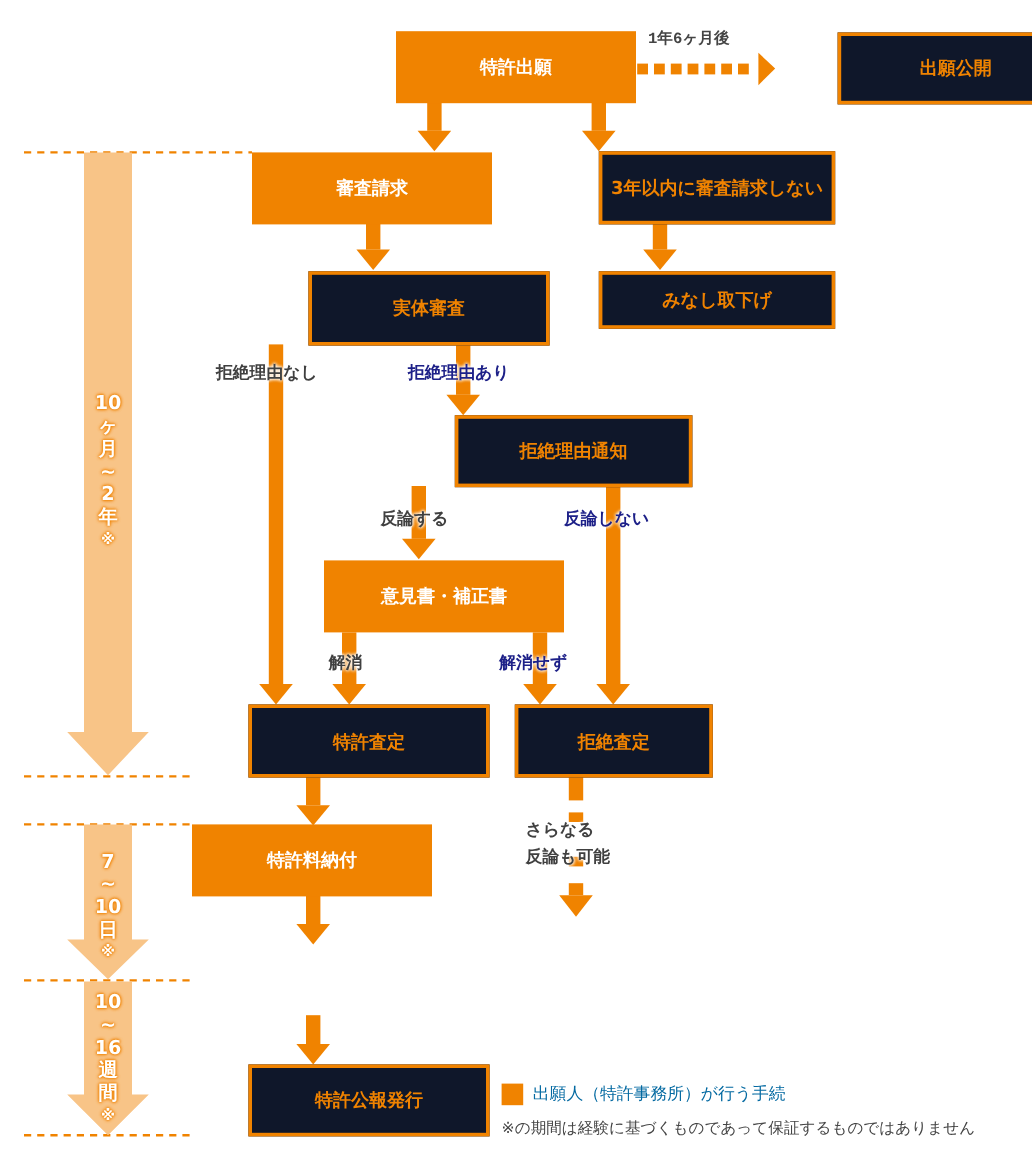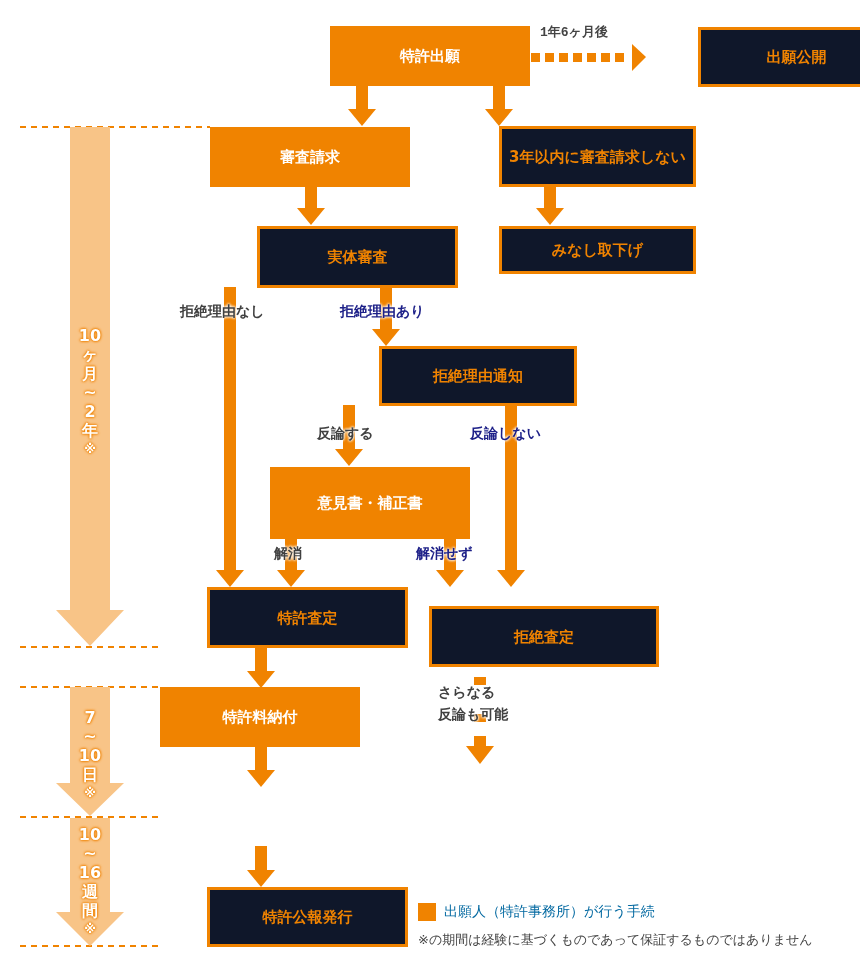--- a/index.html
+++ b/index.html
@@ -117,27 +117,27 @@
   </div>
   <div class="box outline" style="left:209px;top:226px;width:201px;height:62px">
       <span>実体審査</span>
     </div>
   <div class="box outline" style="left:451px;top:226px;width:197px;height:48px">
       <span>みなし取下げ</span>
     </div>
   <div class="box outline" style="left:331px;top:346px;width:198px;height:60px">
       <span>拒絶理由通知</span>
     </div>
-  <div class="box filled" style="left:270px;top:467px;width:200px;height:72px">
+  <div class="box filled" style="left:270px;top:467px;width:200px;height:60px">
       <span>意見書・補正書</span>
     </div>
   <div class="box outline" style="left:159px;top:587px;width:201px;height:61px">
       <span>特許査定</span>
     </div>
-  <div class="box outline" style="left:381px;top:606px;width:230px;height:61px">
+  <div class="box outline" style="left:381px;top:587px;width:165px;height:61px">
       <span>拒絶査定</span>
     </div>
   <div class="box filled" style="left:160px;top:687px;width:200px;height:60px">
       <span>特許料納付</span>
     </div>
   <div class="box outline" style="left:159px;top:887px;width:201px;height:60px">
       <span>特許公報発行</span>
     </div>
 
   <div class="lbl gray" style="left:540px;top:24px;font-size:13px">1年6ヶ月後</div>

